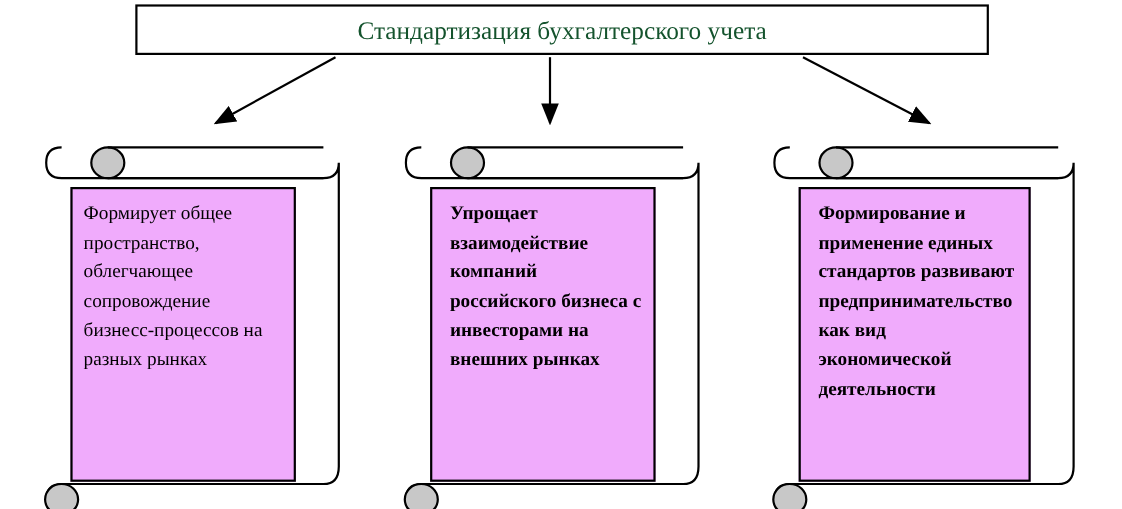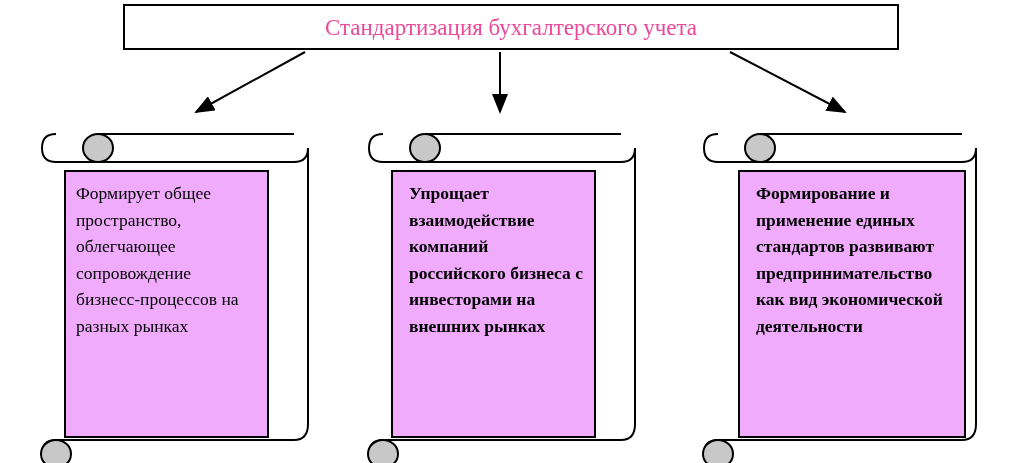--- a/index.html
+++ b/index.html
@@ -25,21 +25,21 @@
     height: 46px;
     border: 2px solid #000000;
     background: #ffffff;
     box-sizing: border-box;
     display: flex;
     align-items: center;
     justify-content: center;
   }
   .title-text {
     font-size: 23px;
-    color: #ec4899;
+    color: #14532d;
     white-space: nowrap;
     line-height: 1;
   }
 
   
   .arrows {
     position: absolute;
     left: 0;
     top: 0;
     width: 1020px;
@@ -72,23 +72,22 @@
     min-height: 268px;
     border: 2px solid #000000;
     background: #f0abfc;
     box-sizing: border-box;
     padding: 8px 8px 6px 10px;
     font-size: 17.5px;
     line-height: 1.52;
     color: #000000;
   }
   .scroll-3 .scroll-text {
-    width: 228px;
+    width: 211px;
     left: 28px;
-    margin-left: 12px;
   }
   .scroll-text.bold { font-weight: bold; padding-left: 16px; }
 </style>
 </head>
 <body>
 
 <div id="canvas">
 
   <div class="title-box">
     <span class="title-text">Стандартизация бухгалтерского учета</span>

